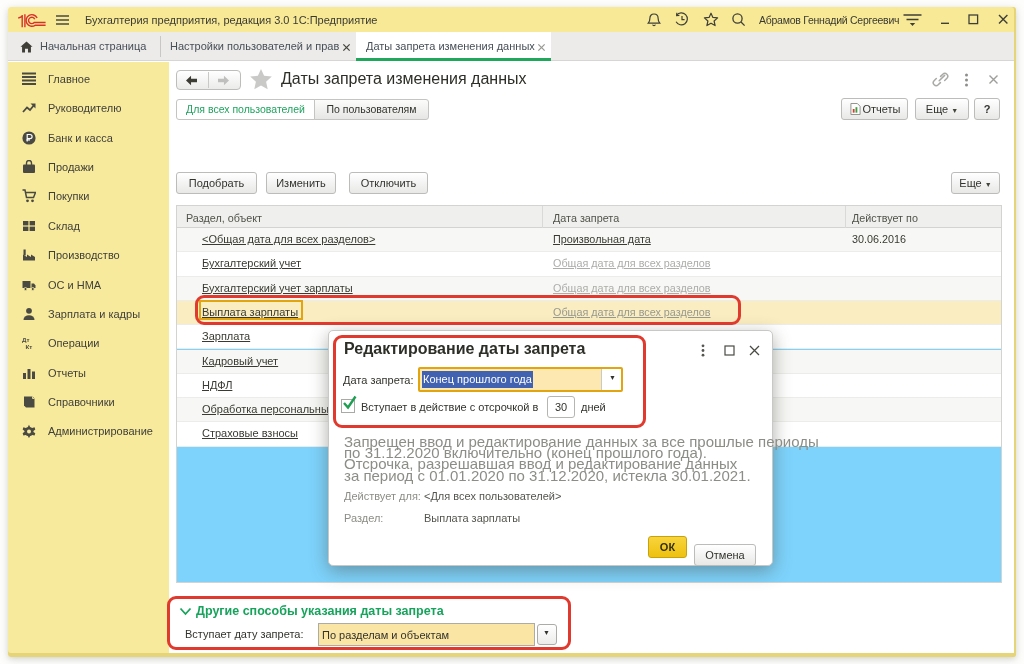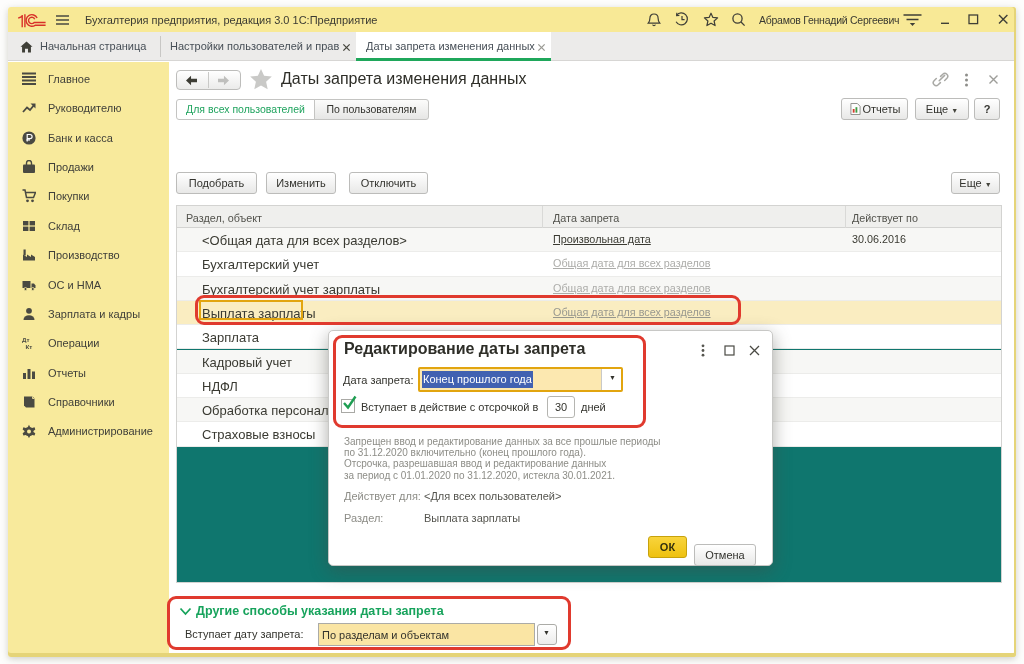--- a/index.html
+++ b/index.html
@@ -17,21 +17,21 @@
 .t13 { font-size:11px; color:#3a3a32; white-space:nowrap; }
 .tabtext { font-size:11px; color:#474f57; white-space:nowrap; }
 .btn { position:absolute; border:1px solid #BCBCBA; border-radius:3px; background:linear-gradient(#ffffff,#e8e8e7);
   font-size:11px; color:#33332e; text-align:center; white-space:nowrap; }
 .glink { color:#ACACA9; text-decoration:underline; }
 .dlink { color:#3a3a32; text-decoration:underline; }
 .redbox { position:absolute; border:3.5px solid #E03A2E; border-radius:9px; z-index:30; }
 .sico { width:14px; height:14px; z-index:5; }
 .st { left:48px; font-size:11px; color:#40403a; z-index:5; white-space:nowrap; }
 .trow { position:absolute; left:0; width:824px; height:24.3px; border-bottom:1px solid #ECECEA; }
-.tc1 { position:absolute; left:25px; top:5px; font-size:13px; color:#3a3a32; white-space:nowrap; }
+.tc1 { position:absolute; left:25px; top:5px; font-size:11px; color:#3a3a32; white-space:nowrap;text-decoration:underline; }
 .tc2 { position:absolute; left:376px; top:5px; font-size:10.8px; white-space:nowrap; }
 .tc3 { position:absolute; left:675px; top:5px; font-size:10.8px; color:#3a3a32; white-space:nowrap; }
 </style>
 </head>
 <body>
 <div id="stage">
  <div id="win"></div>
  <div id="titlebar"></div>
  <div id="tabbar"></div>
  <div id="sidebar"></div>
@@ -231,21 +231,21 @@
  </svg>
  <div class="btn" style="left:915px;top:98px;width:54px;height:22px;line-height:20px;z-index:5">Еще <span style="font-size:7px;color:#44443c;">▼</span></div>
  <div class="btn" style="left:974px;top:98px;width:26px;height:22px;line-height:20px;z-index:5;font-weight:bold;">?</div>
 
 
  <div class="btn" style="left:176px;top:172px;width:81px;height:22px;line-height:20px;z-index:5">Подобрать</div>
  <div class="btn" style="left:266px;top:172px;width:70px;height:22px;line-height:20px;z-index:5">Изменить</div>
  <div class="btn" style="left:349px;top:172px;width:79px;height:22px;line-height:20px;z-index:5">Отключить</div>
  <div class="btn" style="left:951px;top:172px;width:49px;height:22px;line-height:20px;z-index:5">Еще <span style="font-size:7px;color:#44443c;">▼</span></div>
 
- <div class="abs" style="left:176px;top:205px;width:826px;height:378px;border:1px solid #D3D3D1;background:#0f766e;z-index:3">
+ <div class="abs" style="left:176px;top:205px;width:826px;height:378px;border:1px solid #D3D3D1;background:#7dd3fc;z-index:3">
    <div style="position:absolute;left:0;top:0;width:824px;height:22px;background:#EFEFED;border-bottom:1px solid #D3D3D1;">
      <span style="position:absolute;left:9px;top:6px;font-size:10.8px;color:#52524c;">Раздел, объект</span>
      <span style="position:absolute;left:376px;top:6px;font-size:10.8px;color:#52524c;">Дата запрета</span>
      <span style="position:absolute;left:675px;top:6px;font-size:10.8px;color:#52524c;">Действует по</span>
      <div style="position:absolute;left:365px;top:0;width:1px;height:22px;background:#D9D9D7;"></div>
      <div style="position:absolute;left:668px;top:0;width:1px;height:22px;background:#D9D9D7;"></div>
    </div>
    <div class="trow" style="top:22px;background:#F7F7F5;">
         <span class="tc1"><span style="color:#3a3a32">&lt;Общая дата для всех разделов&gt;</span></span>
         <span class="tc2"><span class="dlink">Произвольная дата</span></span>
@@ -313,21 +313,21 @@
    </div>
 
    <div style="position:absolute;left:12px;top:68px;width:14px;height:14px;border:1px solid #A9A9A5;background:#fff;"></div>
    <svg style="position:absolute;left:13px;top:63px;" width="16" height="17" viewBox="0 0 16 17">
      <path d="M2 9 L6 13.5 L13.5 2.5" fill="none" stroke="#1E9E52" stroke-width="2.4"></path>
    </svg>
    <span style="position:absolute;left:32px;top:70px;font-size:11px;color:#33332d;white-space:nowrap;">Вступает в действие с отсрочкой в</span>
    <div style="position:absolute;left:218px;top:65px;width:28px;height:22px;border:1px solid #B5B5B1;border-radius:3px;background:#fff;font-size:11px;color:#33332d;text-align:center;line-height:20px;">30</div>
    <span style="position:absolute;left:252px;top:70px;font-size:11px;color:#33332d;">дней</span>
 
-   <div style="position:absolute;left:15px;top:105px;font-size:10px;line-height:11.2px;color:#8d8d87;white-space:nowrap;">
+   <div style="position:absolute;left:15px;top:105px;font-size:15px;line-height:11.2px;color:#8d8d87;white-space:nowrap;">
      Запрещен ввод и редактирование данных за все прошлые периоды<br>
      по 31.12.2020 включительно (конец прошлого года).<br>
      Отсрочка, разрешавшая ввод и редактирование данных<br>
      за период с 01.01.2020 по 31.12.2020, истекла 30.01.2021.
    </div>
    <span style="position:absolute;left:15px;top:159px;font-size:11px;color:#8d8d87;">Действует для:</span>
    <span style="position:absolute;left:95px;top:159px;font-size:11px;color:#55554f;">&lt;Для всех пользователей&gt;</span>
    <span style="position:absolute;left:15px;top:181px;font-size:11px;color:#8d8d87;">Раздел:</span>
    <span style="position:absolute;left:95px;top:181px;font-size:11px;color:#55554f;">Выплата зарплаты</span>
 

